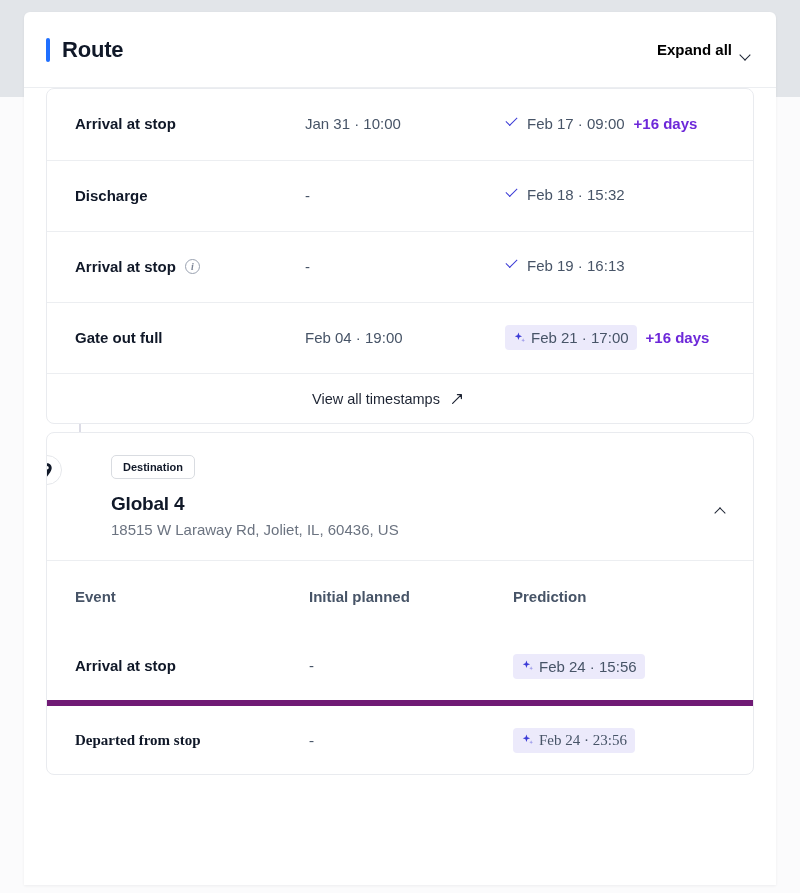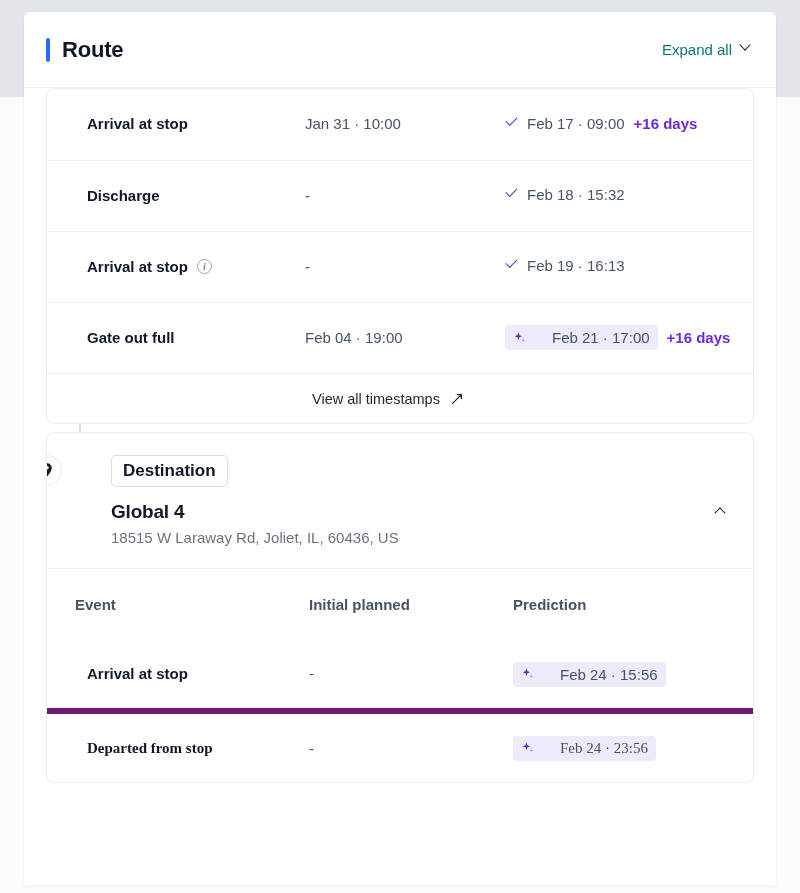--- a/index.html
+++ b/index.html
@@ -54,25 +54,25 @@
     background: #1f6fff;
     border-radius: 2px;
   }
   .page-title {
     font-size: 22px;
     font-weight: 700;
     color: #101828;
     letter-spacing: -0.2px;
   }
   .expand-all {
-    display: flex; align-items: flex-start; gap: 9px;
-    font-size: 15px;
-    color: #0f766e;
+    display: flex; align-items: flex-end; gap: 9px;
+    font-size: 15px;
+    color: #000000;
     cursor: pointer;
-    font-weight: 400;
+    font-weight: 700;
   }
   .chev-down {
     width: 11px; height: 7px;
     position: relative;
   }
   .chev-down::before {
     content: "";
     position: absolute;
     left: 0; top: 0;
     width: 7px; height: 7px;
@@ -122,21 +122,20 @@
   .col-planned { width: 200px; }
   .col-pred    { }
 
   .evt-name {
     font-size: 15px;
     font-weight: 700;
     color: #101828;
     display: inline-flex;
     align-items: center;
     gap: 9px;
-    margin-left: 12px;
   }
   .planned {
     font-size: 15px;
     color: #475467;
   }
   .dash { font-size: 15px; color: #475467; }
 
   .pred-wrap {
     display: inline-flex;
     align-items: center;
@@ -145,21 +144,21 @@
   .pred-plain {
     display: inline-flex;
     align-items: center;
     gap: 8px;
     font-size: 15px;
     color: #475467;
   }
   .pred-badge {
     display: inline-flex;
     align-items: center;
-    gap: 25px;
+    gap: 4px;
     font-size: 15px;
     color: #475467;
     background: #eceafb;
     border-radius: 4px;
     padding: 4px 8px;
   }
   .delay {
     font-size: 15px;
     font-weight: 700;
     color: #6d28d9;
@@ -276,21 +275,21 @@
     border: 1px solid #e5e7eb;
     display: flex;
     align-items: center;
     justify-content: center;
   }
   .dest-tag {
     display: inline-block;
     border: 1px solid #d9dce1;
     border-radius: 5px;
     padding: 5px 11px;
-    font-size: 17px;
+    font-size: 11px;
     font-weight: 700;
     color: #101828;
     background: #fff;
     cursor: pointer;
   }
   .dest-name {
     margin-top: 14px;
     font-size: 19px;
     font-weight: 700;
     color: #101828;

